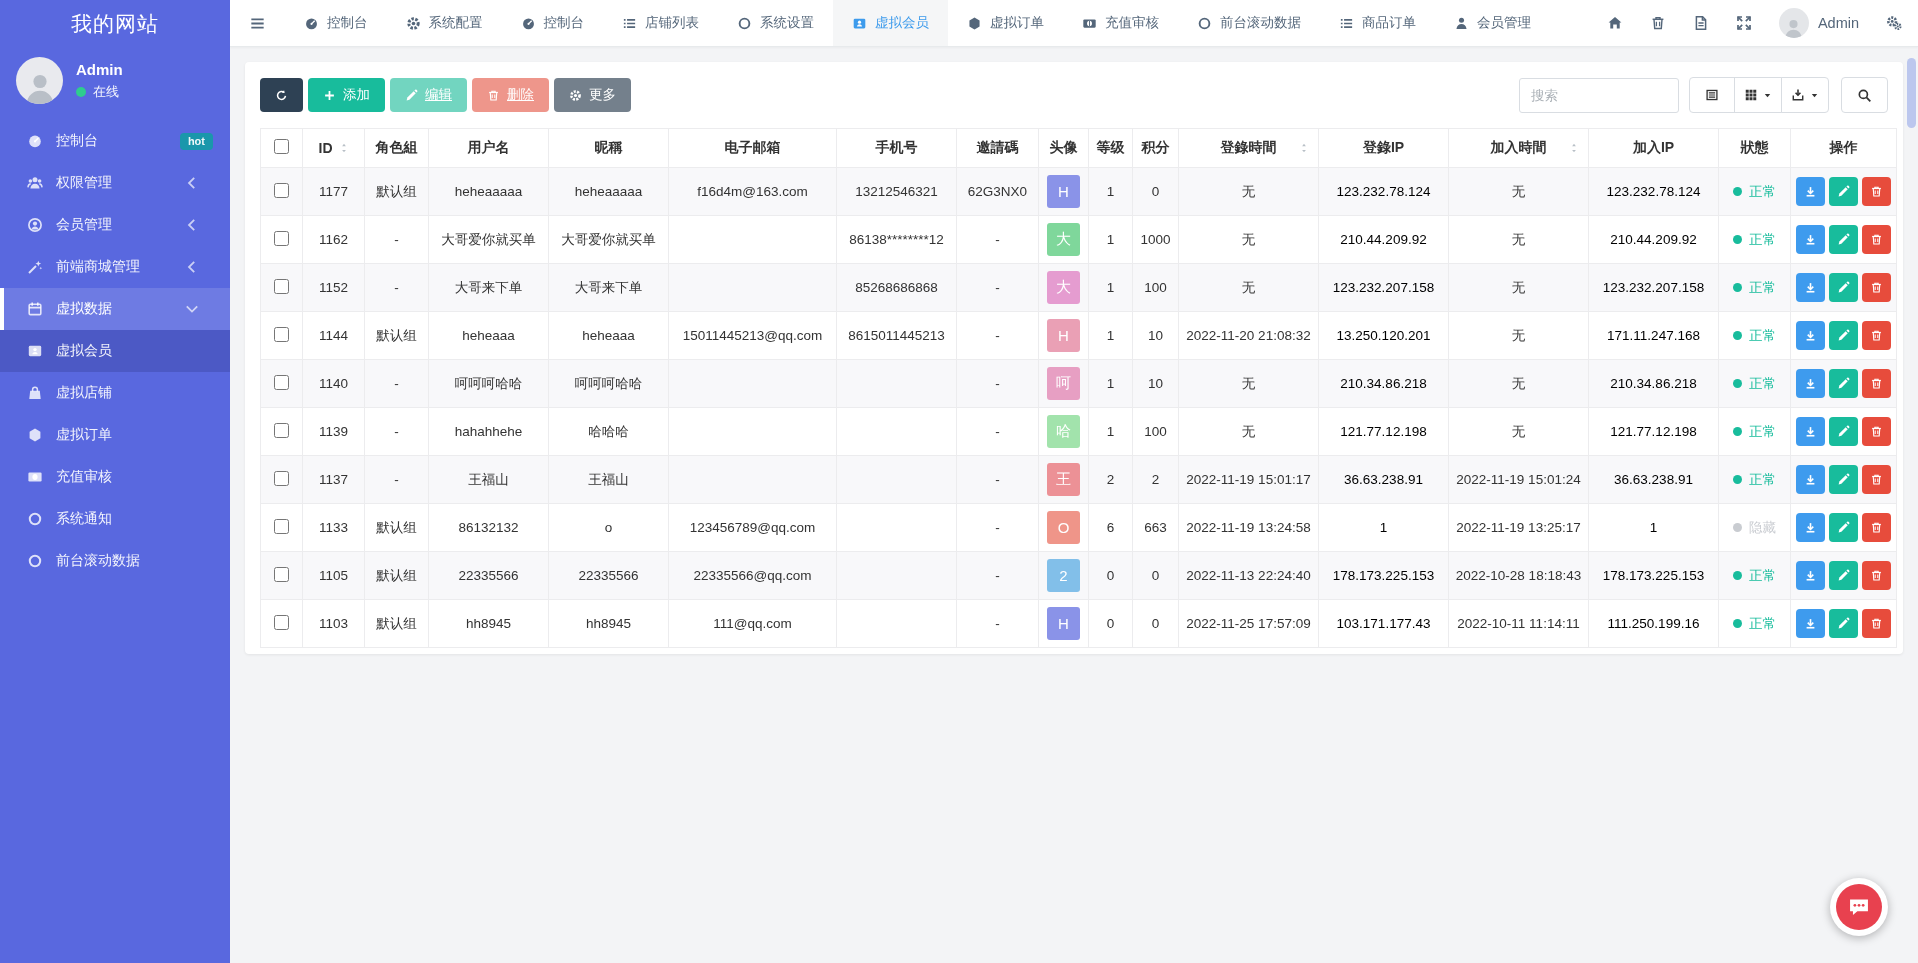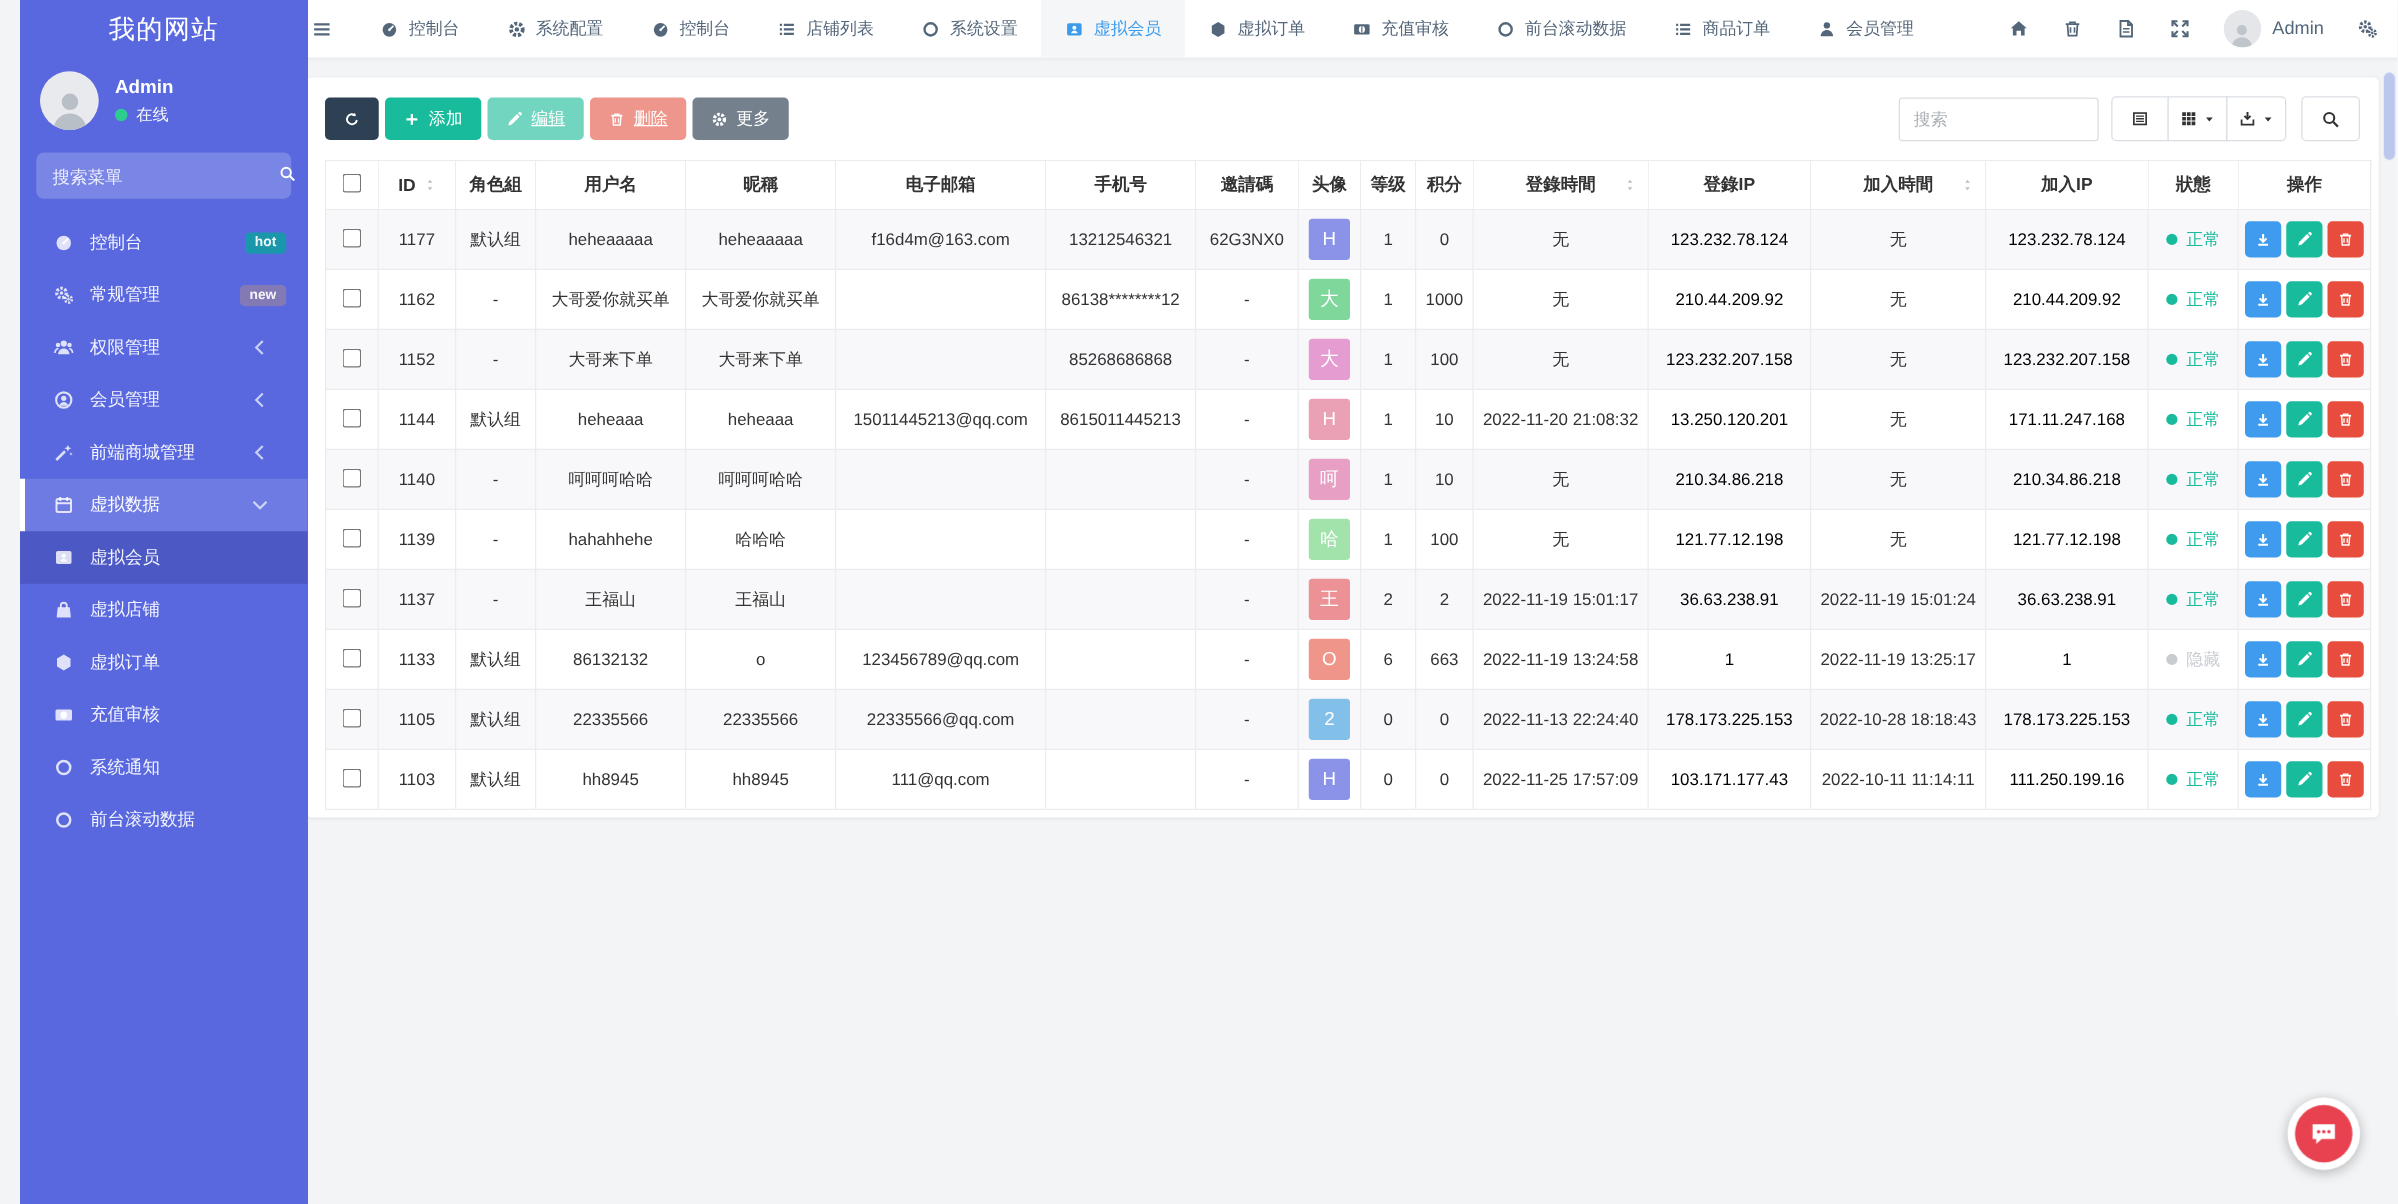--- a/index.html
+++ b/index.html
@@ -5,21 +5,21 @@
   * { box-sizing: border-box; margin: 0; padding: 0; }
   html,body { width:1918px; height:963px; overflow:hidden; }
   body {
     font-family: "Liberation Sans", "DejaVu Sans", sans-serif;
     background:#f3f4f6; color:#333; position:relative; font-size:14px;
   }
   .icon { display:inline-flex; width:15px; height:15px; flex:none; }
   .icon svg { width:100%; height:100%; display:block; }
 
   
-  .sidebar { position:fixed; left:16px; top:0; bottom:0; width:230px; background:#5968df; color:#fff; z-index:5; }
+  .sidebar { position:fixed; left:0; top:0; bottom:0; width:230px; background:#5968df; color:#fff; z-index:5; }
   .brand { height:47px; line-height:47px; text-align:center; font-size:21px; letter-spacing:1px; }
   .user-block { display:flex; align-items:center; gap:13px; padding:10px 16px 16px; }
   .user-avatar { width:47px; height:47px; border-radius:50%; background:#e9eaee; display:flex; align-items:flex-end; justify-content:center; overflow:hidden; }
   .user-avatar .icon { width:34px; height:34px; color:#b9bfc7; }
   .user-name { font-weight:bold; font-size:15px; }
   .user-status { display:flex; align-items:center; gap:7px; font-size:13px; margin-top:5px; color:rgba(255,255,255,.95); }
   .status-dot { width:10px; height:10px; border-radius:50%; background:#2ecc8e; }
   .side-search { margin:2px 13px 14px; height:37px; background:rgba(255,255,255,.2); border-radius:6px; display:flex; align-items:center; padding:0 13px; }
   .side-search input { flex:1; background:transparent; border:none; outline:none; color:#fff; font-size:14px; font-family:inherit; }
   .side-search input::placeholder { color:rgba(255,255,255,.85); }
@@ -105,52 +105,31 @@
         </span>
       </div>
     <div>
       <div class="user-name">Admin</div>
       <div class="user-status">
         <span class="status-dot"></span>
         <span>在线</span>
       </div>
     </div>
   </div>
-  <div class="side-search">
-    <input placeholder="搜索菜單" style="">
-    <span id="side-search-icon"><span class="icon">
-          <svg viewBox="0 0 16 16">
-            <circle cx="6.8" cy="6.8" r="4.3" fill="none" stroke="currentColor" stroke-width="1.8"></circle>
-            <path d="M10.1 10.1L14.2 14.2" stroke="currentColor" stroke-width="1.9"></path>
-          </svg>
-        </span></span>
-  </div>
   <nav id="side-menu">
       <div class="side-item">
         <span class="icon">
           <svg viewBox="0 0 16 16">
             <circle cx="8" cy="8.4" r="5.8" fill="currentColor"></circle>
             <path d="M8 8.4l3.4-3.4" stroke="#fff" stroke-width="1.5"></path>
             <circle cx="8" cy="8.4" r="1.1" fill="#fff"></circle>
           </svg>
         </span>
         <span>控制台</span>
         <span class="side-badge" style="background: rgb(26, 151, 171);">hot</span>
-      </div>
-      <div class="side-item">
-        <span class="icon">
-          <svg viewBox="0 0 16 16">
-            <circle cx="6.2" cy="6.4" r="3.8" fill="none" stroke="currentColor" stroke-width="2.6" stroke-dasharray="2 1.3"></circle>
-            <circle cx="6.2" cy="6.4" r="1.4" fill="currentColor"></circle>
-            <circle cx="11.8" cy="11.4" r="2.6" fill="none" stroke="currentColor" stroke-width="2.2" stroke-dasharray="1.6 1.1"></circle>
-            <circle cx="11.8" cy="11.4" r="1" fill="currentColor"></circle>
-          </svg>
-        </span>
-        <span>常规管理</span>
-        <span class="side-badge" style="background: rgb(131, 121, 181);">new</span>
       </div>
       <div class="side-item">
         <span class="icon">
           <svg viewBox="0 0 16 16">
             <circle cx="8" cy="4.8" r="2.5" fill="currentColor"></circle>
             <circle cx="3.4" cy="6" r="1.8" fill="currentColor"></circle>
             <circle cx="12.6" cy="6" r="1.8" fill="currentColor"></circle>
             <path d="M3.4 13.4c.3-3 2.1-4.7 4.6-4.7s4.3 1.7 4.6 4.7z" fill="currentColor"></path>
             <path d="M.9 12.4c.2-2 1.3-3.3 2.8-3.6M15.1 12.4c-.2-2-1.3-3.3-2.8-3.6" stroke="currentColor" stroke-width="1.4" fill="none"></path>
           </svg>

